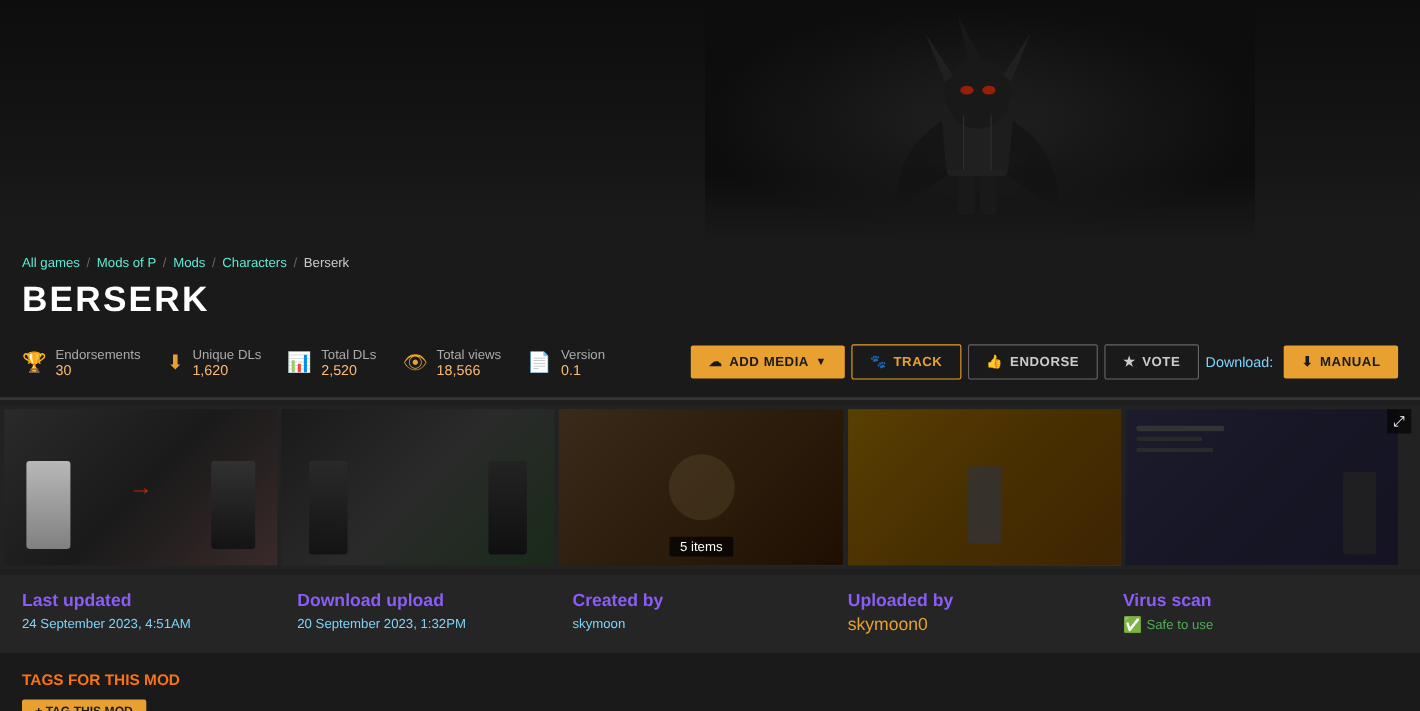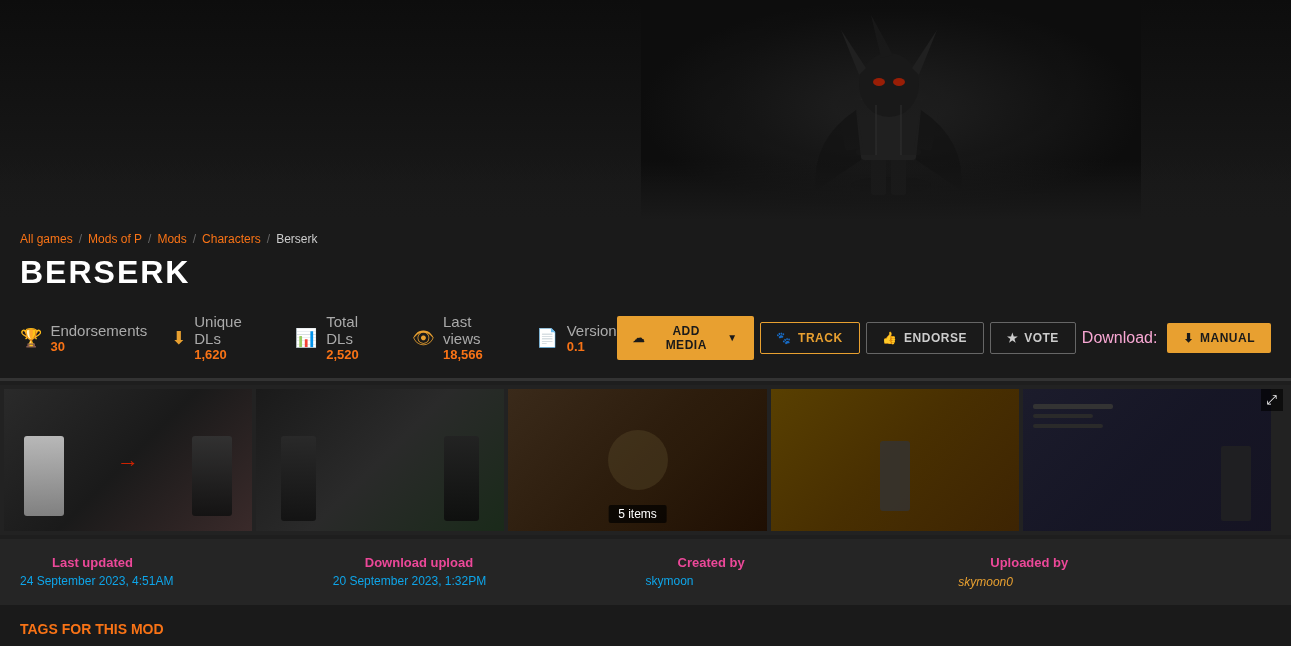--- a/index.html
+++ b/index.html
@@ -37,21 +37,21 @@
       background: #1a1a1a;
     }
     .breadcrumb {
       display: flex;
       align-items: center;
       gap: 6px;
       font-size: 12px;
       margin-bottom: 8px;
     }
     .breadcrumb a {
-      color: #f97316;
+      color: #5eead4;
       text-decoration: none;
       text-align: center;
     }
     .breadcrumb span {
       color: #888;
     }
     .breadcrumb .separator {
       color: #666;
     }
 
@@ -81,27 +81,27 @@
       display: flex;
       align-items: center;
       gap: 8px;
     }
     .stat-icon {
       color: #e8a030;
       font-size: 18px;
     }
     .stat-label {
       color: #aaa;
-      font-size: 15px;
+      font-size: 12px;
       display: block;
     }
     .stat-value {
-      color: #f97316;
+      color: #fdba74;
       font-size: 13px;
-      font-weight: bold;
+      font-weight: normal;
     }
     .stat-text {
       display: flex;
       flex-direction: column;
     }
 
     
     .action-buttons {
       display: flex;
       align-items: center;
@@ -128,22 +128,22 @@
       background: transparent;
       color: #e8a030;
       border: 1px solid #e8a030;
     }
     .btn-gray-outline {
       background: transparent;
       color: #ccc;
       border: 1px solid #666;
     }
     .download-label {
-      color: #f9a8d4;
-      font-size: 16px;
+      color: #7dd3fc;
+      font-size: 13px;
       margin-right: 4px;
     }
     .btn-dropdown {
       position: relative;
     }
     .dropdown-arrow {
       font-size: 10px;
     }
 
     
@@ -218,35 +218,33 @@
       display: flex;
       padding: 16px 20px;
       background: #252525;
       gap: 0;
     }
     .meta-item {
       flex: 1;
       padding-right: 20px;
     }
     .meta-label {
-      color: #ec4899;
+      color: #8b5cf6;
       font-weight: bold;
-      font-size: 13px;
+      font-size: 16px;
       margin-bottom: 4px;
-      margin-left: 32px;
     }
     .meta-value {
-      color: #0ea5e9;
+      color: #7dd3fc;
       font-size: 12px;
     }
     .meta-value-link {
       color: #e8a030;
       text-decoration: none;
-      font-size: 12px;
-      font-style: italic;
+      font-size: 16px;
     }
     .meta-value-safe {
       color: #4caf50;
       font-size: 12px;
       display: flex;
       align-items: center;
       gap: 4px;
     }
     .check-circle {
       color: #4caf50;
@@ -372,21 +370,21 @@
       <span class="stat-icon">📊</span>
       <div class="stat-text">
         <span class="stat-label">Total DLs</span>
         <span class="stat-value">2,520</span>
       </div>
     </div>
 
     <div class="stat-item">
       <span class="stat-icon">👁</span>
       <div class="stat-text">
-        <span class="stat-label">Last views</span>
+        <span class="stat-label">Total views</span>
         <span class="stat-value">18,566</span>
       </div>
     </div>
 
     <div class="stat-item">
       <span class="stat-icon">📄</span>
       <div class="stat-text">
         <span class="stat-label">Version</span>
         <span class="stat-value">0.1</span>
       </div>
@@ -476,20 +474,27 @@
     <div class="meta-value">20 September 2023, 1:32PM</div>
   </div>
   <div class="meta-item">
     <div class="meta-label">Created by</div>
     <div class="meta-value">skymoon</div>
   </div>
   <div class="meta-item">
     <div class="meta-label">Uploaded by</div>
     <a class="meta-value-link" href="#">skymoon0</a>
   </div>
+  <div class="meta-item">
+    <div class="meta-label">Virus scan</div>
+    <div class="meta-value-safe">
+      <span class="check-circle">✅</span>
+      <span>Safe to use</span>
+    </div>
+  </div>
 </div>
 
 <div class="tags-section">
   <div class="tags-title">TAGS FOR THIS MOD</div>
   <button class="tag-button">
     <span>+ TAG THIS MOD</span>
   </button>
 </div>
 
 </body></html>

